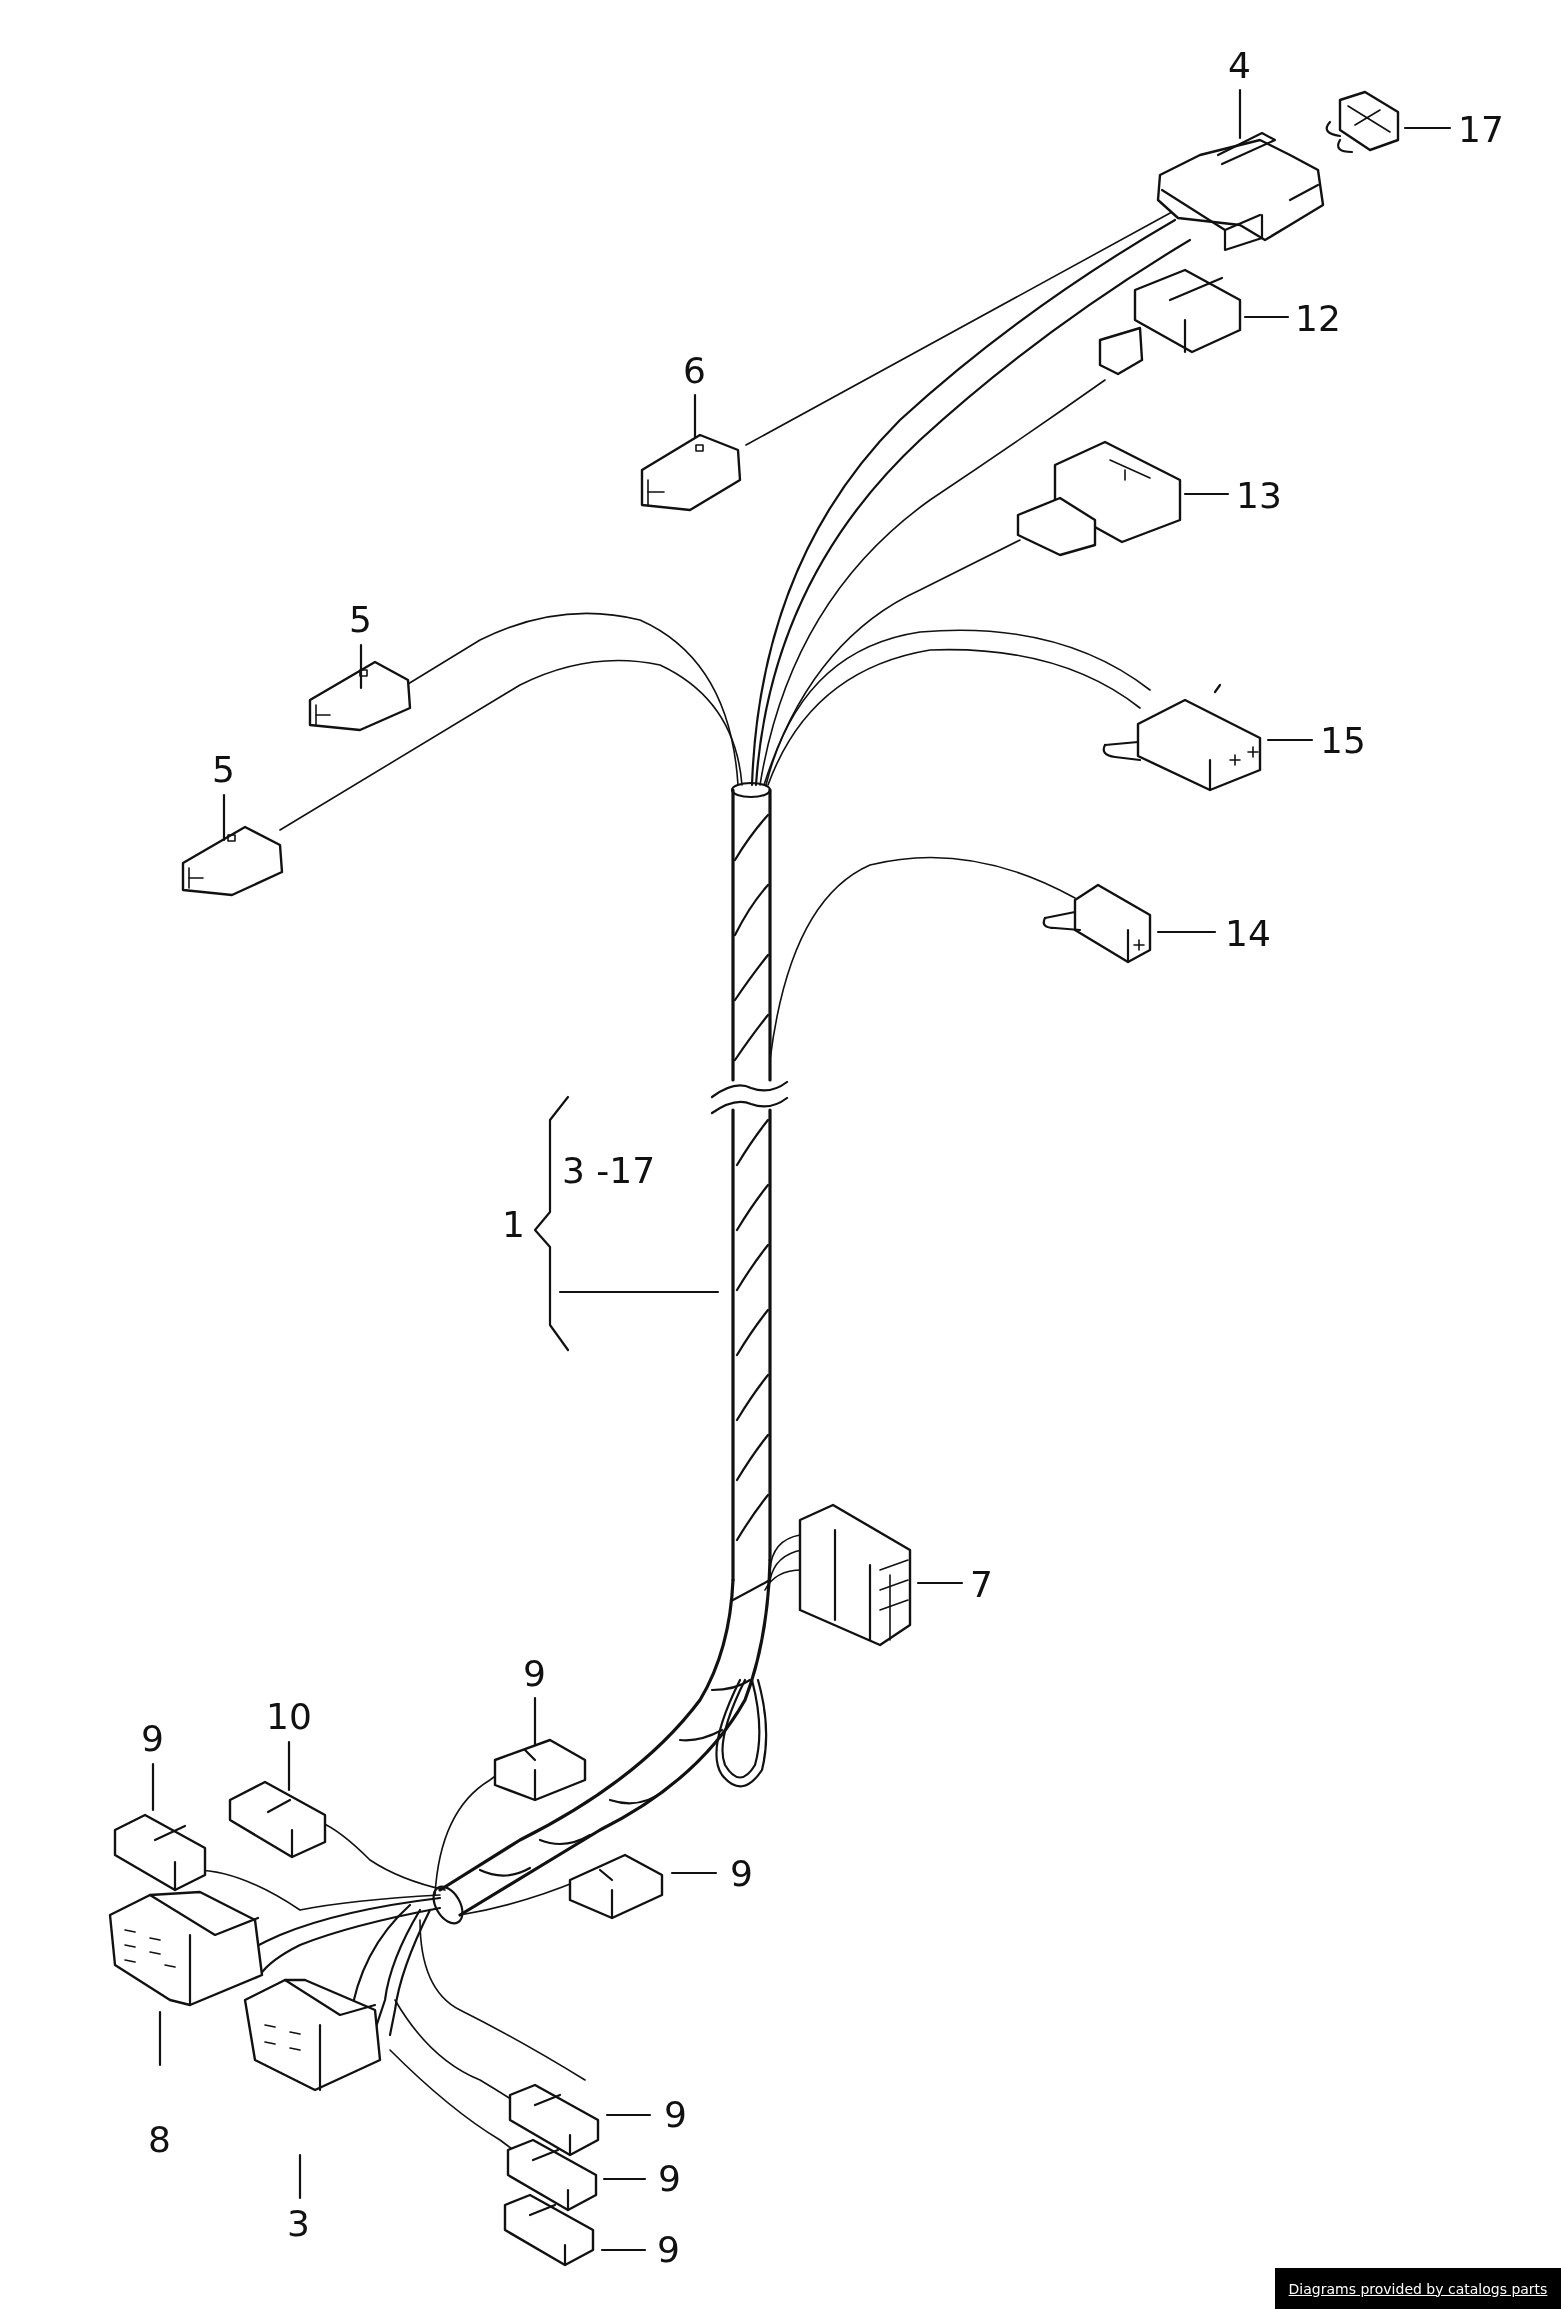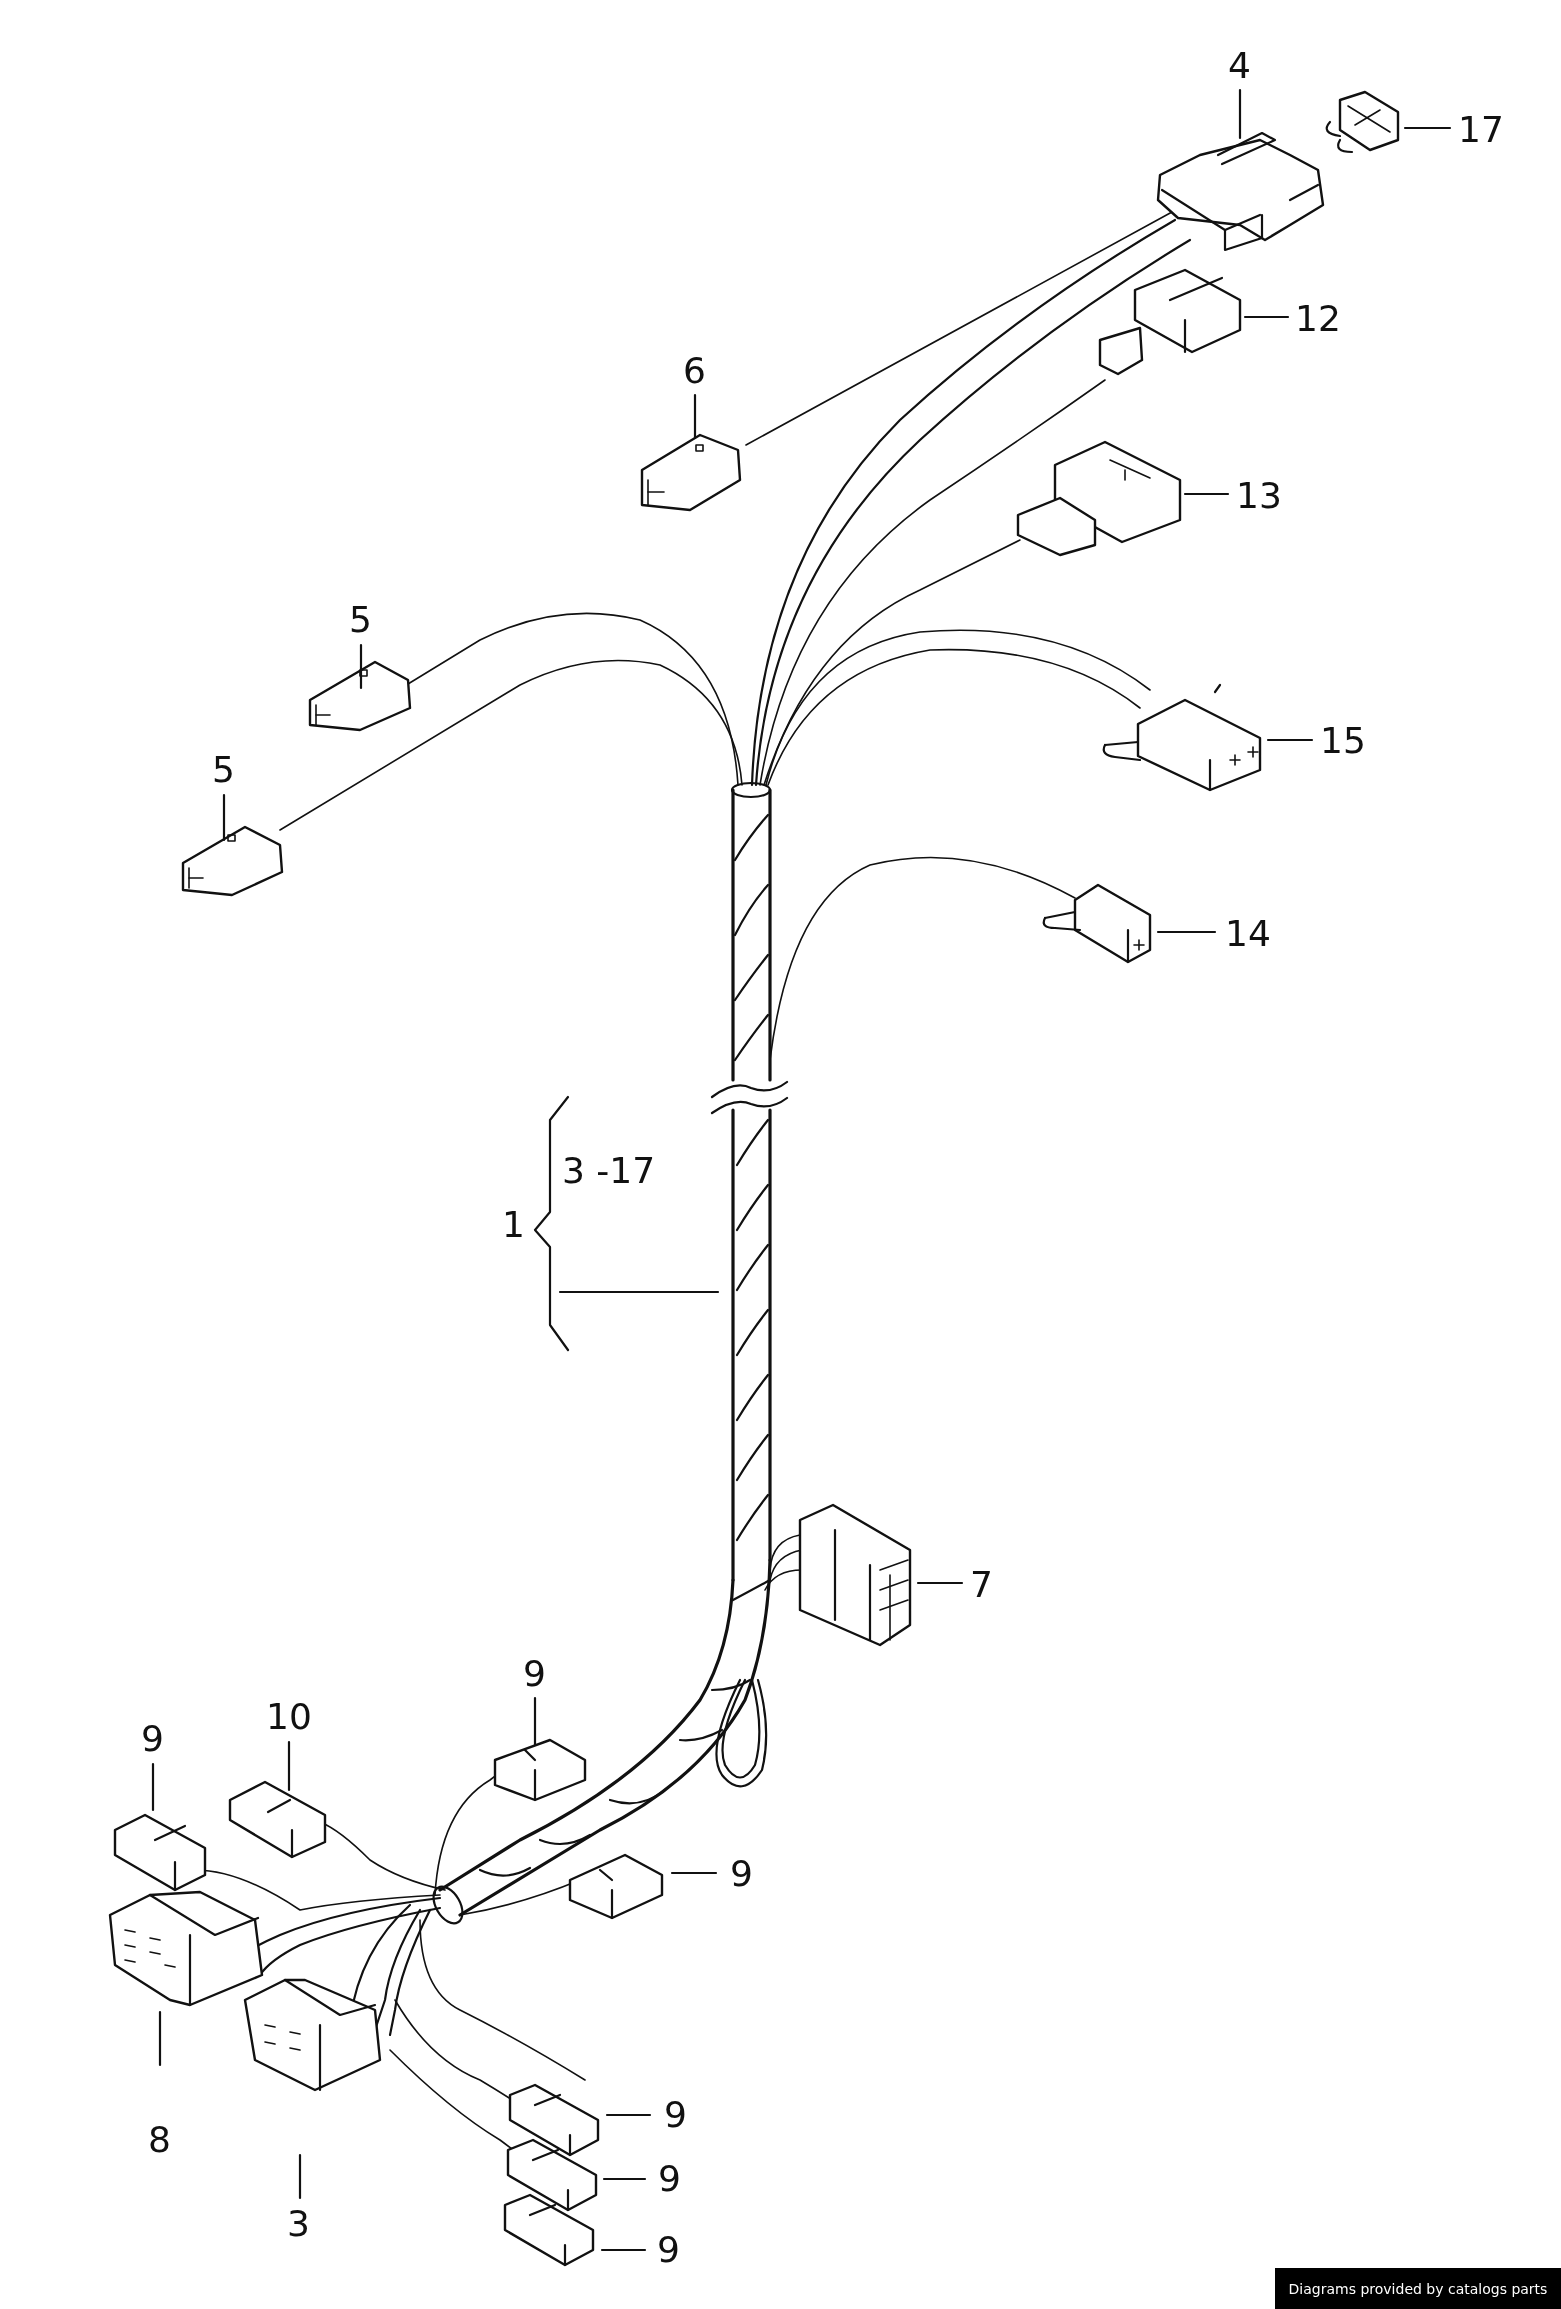--- a/index.html
+++ b/index.html
@@ -6,21 +6,21 @@
   body { width: 1561px; height: 2309px; position: relative; overflow: hidden; font-family: "DejaVu Sans", sans-serif; }
   #diagram { position: absolute; left: 0; top: 0; width: 1561px; height: 2309px; }
   .ln { fill: none; stroke: #111; stroke-width: 2.2; stroke-linecap: round; stroke-linejoin: round; }
   .thin { fill: none; stroke: #111; stroke-width: 1.6; stroke-linecap: round; stroke-linejoin: round; }
   .thick { fill: none; stroke: #111; stroke-width: 3.2; stroke-linecap: round; stroke-linejoin: round; }
   .body { fill: #fff; stroke: #111; stroke-width: 2.4; stroke-linejoin: round; }
   .callout { font-family: "DejaVu Sans", sans-serif; font-size: 36px; fill: #111; }
   .credit {
     position: absolute; right: 0; bottom: 0; width: 286px; height: 41px;
     background: #000; color: #fff; font-family: "DejaVu Sans", sans-serif; font-size: 14px;
-    display: flex; align-items: center; justify-content: center; white-space: nowrap;
+    display: flex; align-items: center; justify-content: center; white-space: nowrap; text-decoration: underline;
   }
 </style>
 </head>
 <body>
 
 <svg id="diagram" viewBox="0 0 1561 2309" xmlns="http://www.w3.org/2000/svg">
 
   <g>
 
     <path class="thick" d="M733 790 L733 1080"></path>

